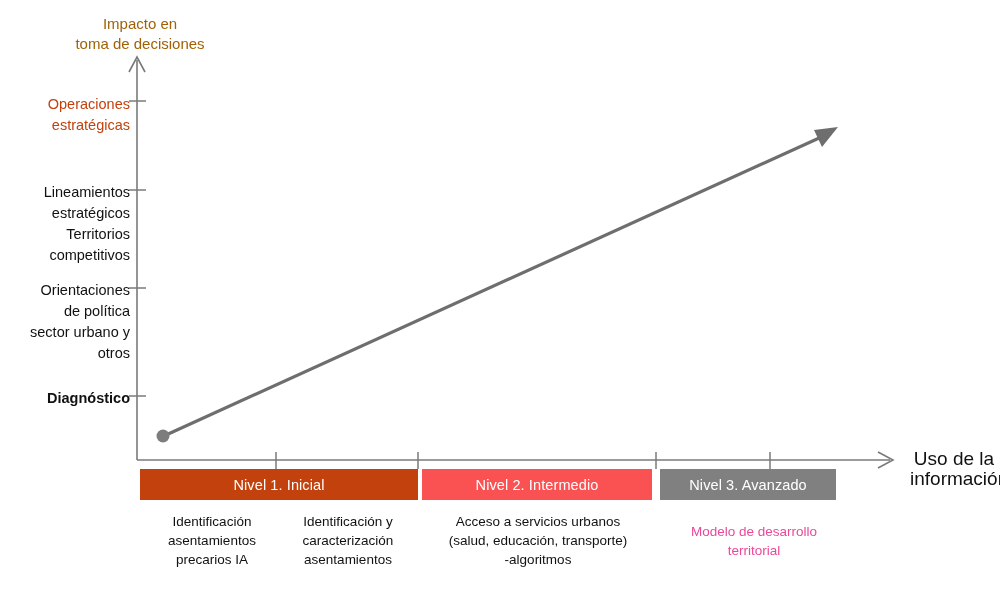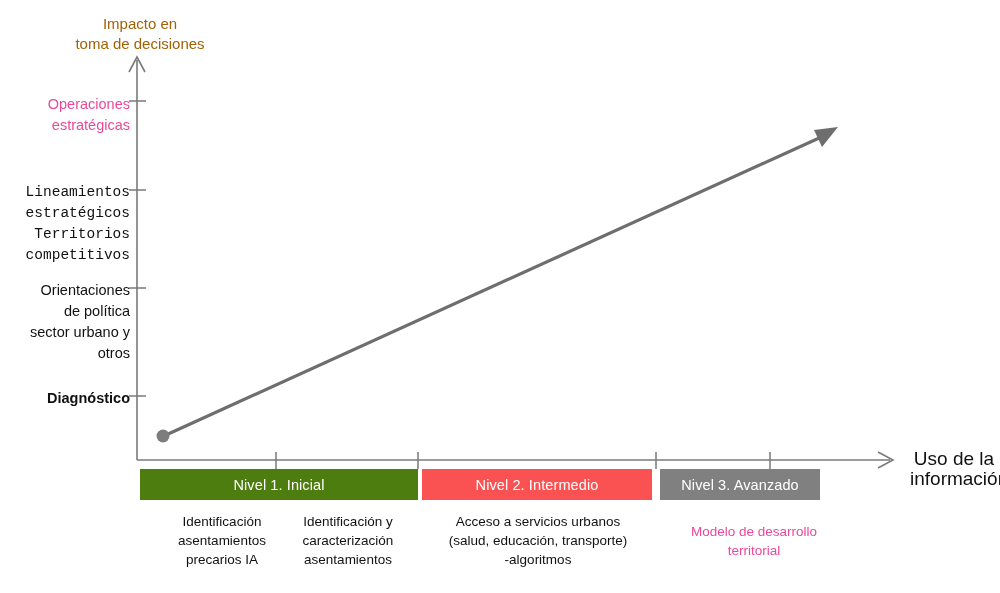--- a/index.html
+++ b/index.html
@@ -44,21 +44,21 @@
 
   
   .y-tick-label {
     width: 130px;
     left: 0px;
     text-align: right;
     font-size: 14.5px;
     line-height: 21px;
     color: #111111;
   }
-  .y-tick-label.muted { color: #ec4899; }
+  .y-tick-label.muted { color: #c2410c; }
 
   
   #axes-svg {
     left: 0; top: 0;
     width: 1000px; height: 593px;
     pointer-events: none;
   }
 
   
   .level-bar {
@@ -129,51 +129,51 @@
       <polygon points="838,127 814,130 822,147" fill="#6E6E6E"></polygon>
       <circle cx="163" cy="436" r="6.5" fill="#7D7D7D"></circle>
     </g>
   </svg>
 
   <div class="abs y-tick-label muted" style="top:94px;">
     <div>Operaciones</div>
     <div>estratégicas</div>
   </div>
 
-  <div class="abs y-tick-label" style="top:182px;font-family:Liberation Mono, monospace;">
+  <div class="abs y-tick-label" style="top:182px;">
     <div>Lineamientos</div>
     <div>estratégicos</div>
     <div>Territorios</div>
     <div>competitivos</div>
   </div>
 
   <div class="abs y-tick-label" style="top:280px;">
     <div>Orientaciones</div>
     <div>de política</div>
     <div>sector urbano y</div>
     <div>otros</div>
   </div>
 
   <div class="abs y-tick-label" style="top:388px;font-weight:bold;">
     <div>Diagnóstico</div>
   </div>
 
-  <div class="abs level-bar" style="left:140px; width:278px; background:#4d7c0f;">
+  <div class="abs level-bar" style="left:140px; width:278px; background:#c2410c;">
     <span>Nivel 1. Inicial</span>
   </div>
 
   <div class="abs level-bar" style="left:422px; width:230px; background:#FA5252;">
     <span>Nivel 2. Intermedio</span>
   </div>
 
-  <div class="abs level-bar" style="left:660px; width:160px; background:#808080;">
+  <div class="abs level-bar" style="left:660px; width:176px; background:#808080;">
     <span>Nivel 3. Avanzado</span>
   </div>
 
-  <div class="abs level-desc" style="left:158px; width:128px;">
+  <div class="abs level-desc" style="left:148px; width:128px;">
     <div>Identificación</div>
     <div>asentamientos</div>
     <div>precarios IA</div>
   </div>
 
   <div class="abs level-desc" style="left:282px; width:132px;">
     <div>Identificación y</div>
     <div>caracterización</div>
     <div>asentamientos</div>
   </div>

